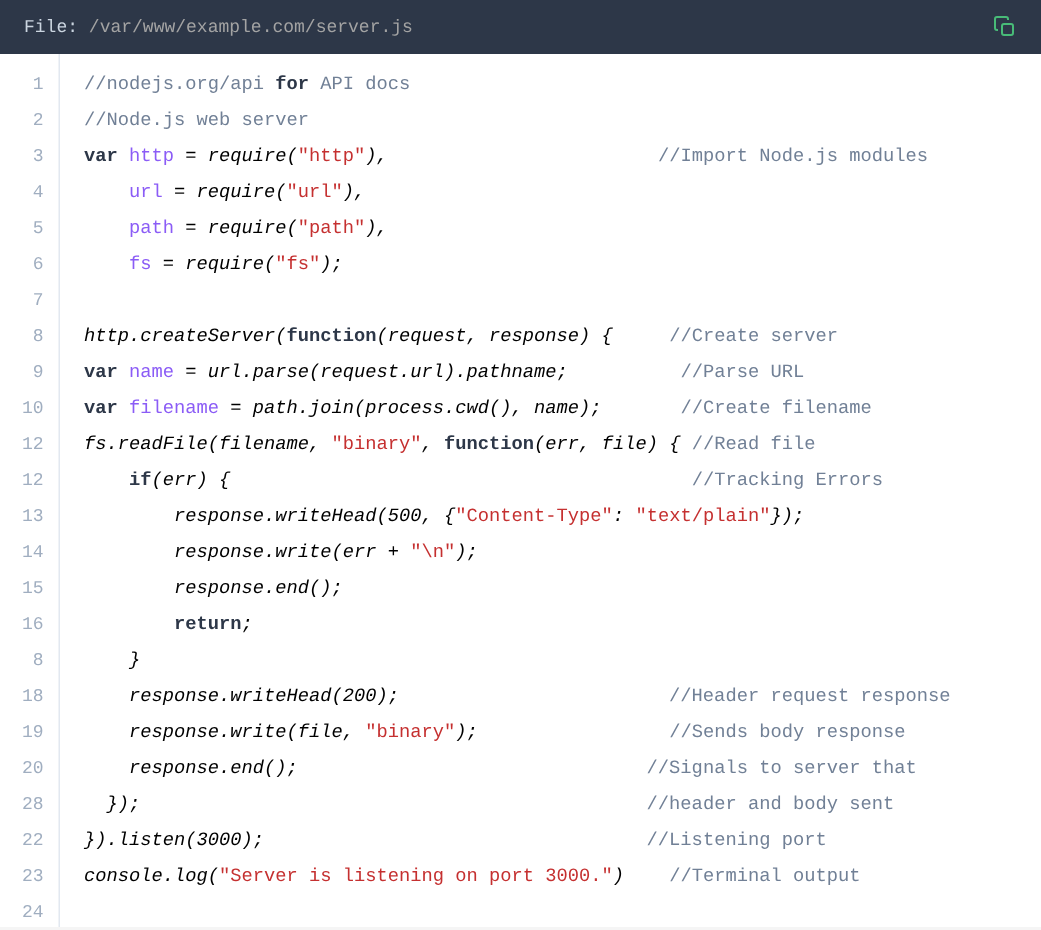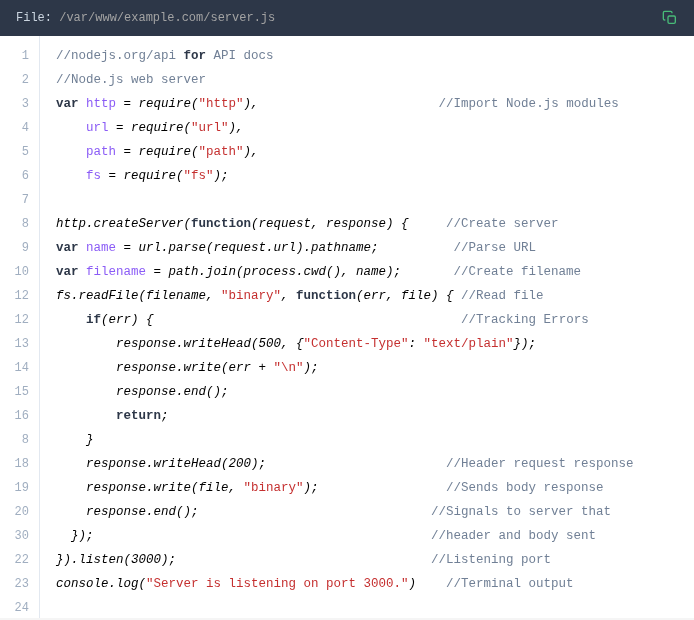--- a/index.html
+++ b/index.html
@@ -110,19 +110,19 @@
       <div>12</div>
       <div>12</div>
       <div>13</div>
       <div>14</div>
       <div>15</div>
       <div>16</div>
       <div>8</div>
       <div>18</div>
       <div>19</div>
       <div>20</div>
-      <div>30</div>
+      <div>28</div>
       <div>22</div>
       <div>23</div>
       <div>24</div>
     </div>
   <div class="code" id="code"><div class="code-line"><span class="c-comment">//nodejs.org/api </span><span class="c-keyword">for</span><span class="c-comment"> API docs</span></div><div class="code-line"><span class="c-comment">//Node.js web server</span></div><div class="code-line"><span class="c-keyword">var </span><span class="c-identifier">http</span><span class="c-punct"> = require(</span><span class="c-string">"http"</span><span class="c-punct">),</span><span>                        </span><span class="c-comment">//Import Node.js modules</span></div><div class="code-line"><span>    </span><span class="c-identifier">url</span><span class="c-punct"> = require(</span><span class="c-string">"url"</span><span class="c-punct">),</span></div><div class="code-line"><span>    </span><span class="c-identifier">path</span><span class="c-punct"> = require(</span><span class="c-string">"path"</span><span class="c-punct">),</span></div><div class="code-line"><span>    </span><span class="c-identifier">fs</span><span class="c-punct"> = require(</span><span class="c-string">"fs"</span><span class="c-punct">);</span></div><div class="code-line"><span></span></div><div class="code-line"><span class="c-punct">http.createServer(</span><span class="c-keyword">function</span><span class="c-punct">(request, response) {</span><span>     </span><span class="c-comment">//Create server</span></div><div class="code-line"><span class="c-keyword">var </span><span class="c-identifier">name</span><span class="c-punct"> = url.parse(request.url).pathname;</span><span>          </span><span class="c-comment">//Parse URL</span></div><div class="code-line"><span class="c-keyword">var </span><span class="c-identifier">filename</span><span class="c-punct"> = path.join(process.cwd(), name);</span><span>       </span><span class="c-comment">//Create filename</span></div><div class="code-line"><span class="c-punct">fs.readFile(filename, </span><span class="c-string">"binary"</span><span class="c-punct">, </span><span class="c-keyword">function</span><span class="c-punct">(err, file) { </span><span class="c-comment">//Read file</span></div><div class="code-line"><span>    </span><span class="c-keyword">if</span><span class="c-punct">(err) {</span><span>                                         </span><span class="c-comment">//Tracking Errors</span></div><div class="code-line"><span class="c-punct">        response.writeHead(500, {</span><span class="c-string">"Content-Type"</span><span class="c-punct">: </span><span class="c-string">"text/plain"</span><span class="c-punct">});</span></div><div class="code-line"><span class="c-punct">        response.write(err + </span><span class="c-string">"\n"</span><span class="c-punct">);</span></div><div class="code-line"><span class="c-punct">        response.end();</span></div><div class="code-line"><span>        </span><span class="c-keyword">return</span><span class="c-punct">;</span></div><div class="code-line"><span class="c-punct">    }</span></div><div class="code-line"><span class="c-punct">    response.writeHead(200);</span><span>                        </span><span class="c-comment">//Header request response</span></div><div class="code-line"><span class="c-punct">    response.write(file, </span><span class="c-string">"binary"</span><span class="c-punct">);</span><span>                 </span><span class="c-comment">//Sends body response</span></div><div class="code-line"><span class="c-punct">    response.end();</span><span>                               </span><span class="c-comment">//Signals to server that</span></div><div class="code-line"><span class="c-punct">  });</span><span>                                             </span><span class="c-comment">//header and body sent</span></div><div class="code-line"><span class="c-punct">}).listen(3000);</span><span>                                  </span><span class="c-comment">//Listening port</span></div><div class="code-line"><span class="c-punct">console.log(</span><span class="c-string">"Server is listening on port 3000."</span><span class="c-punct">)</span><span>    </span><span class="c-comment">//Terminal output</span></div><div class="code-line"><span></span></div></div>
 </div>
 
 </body></html>

